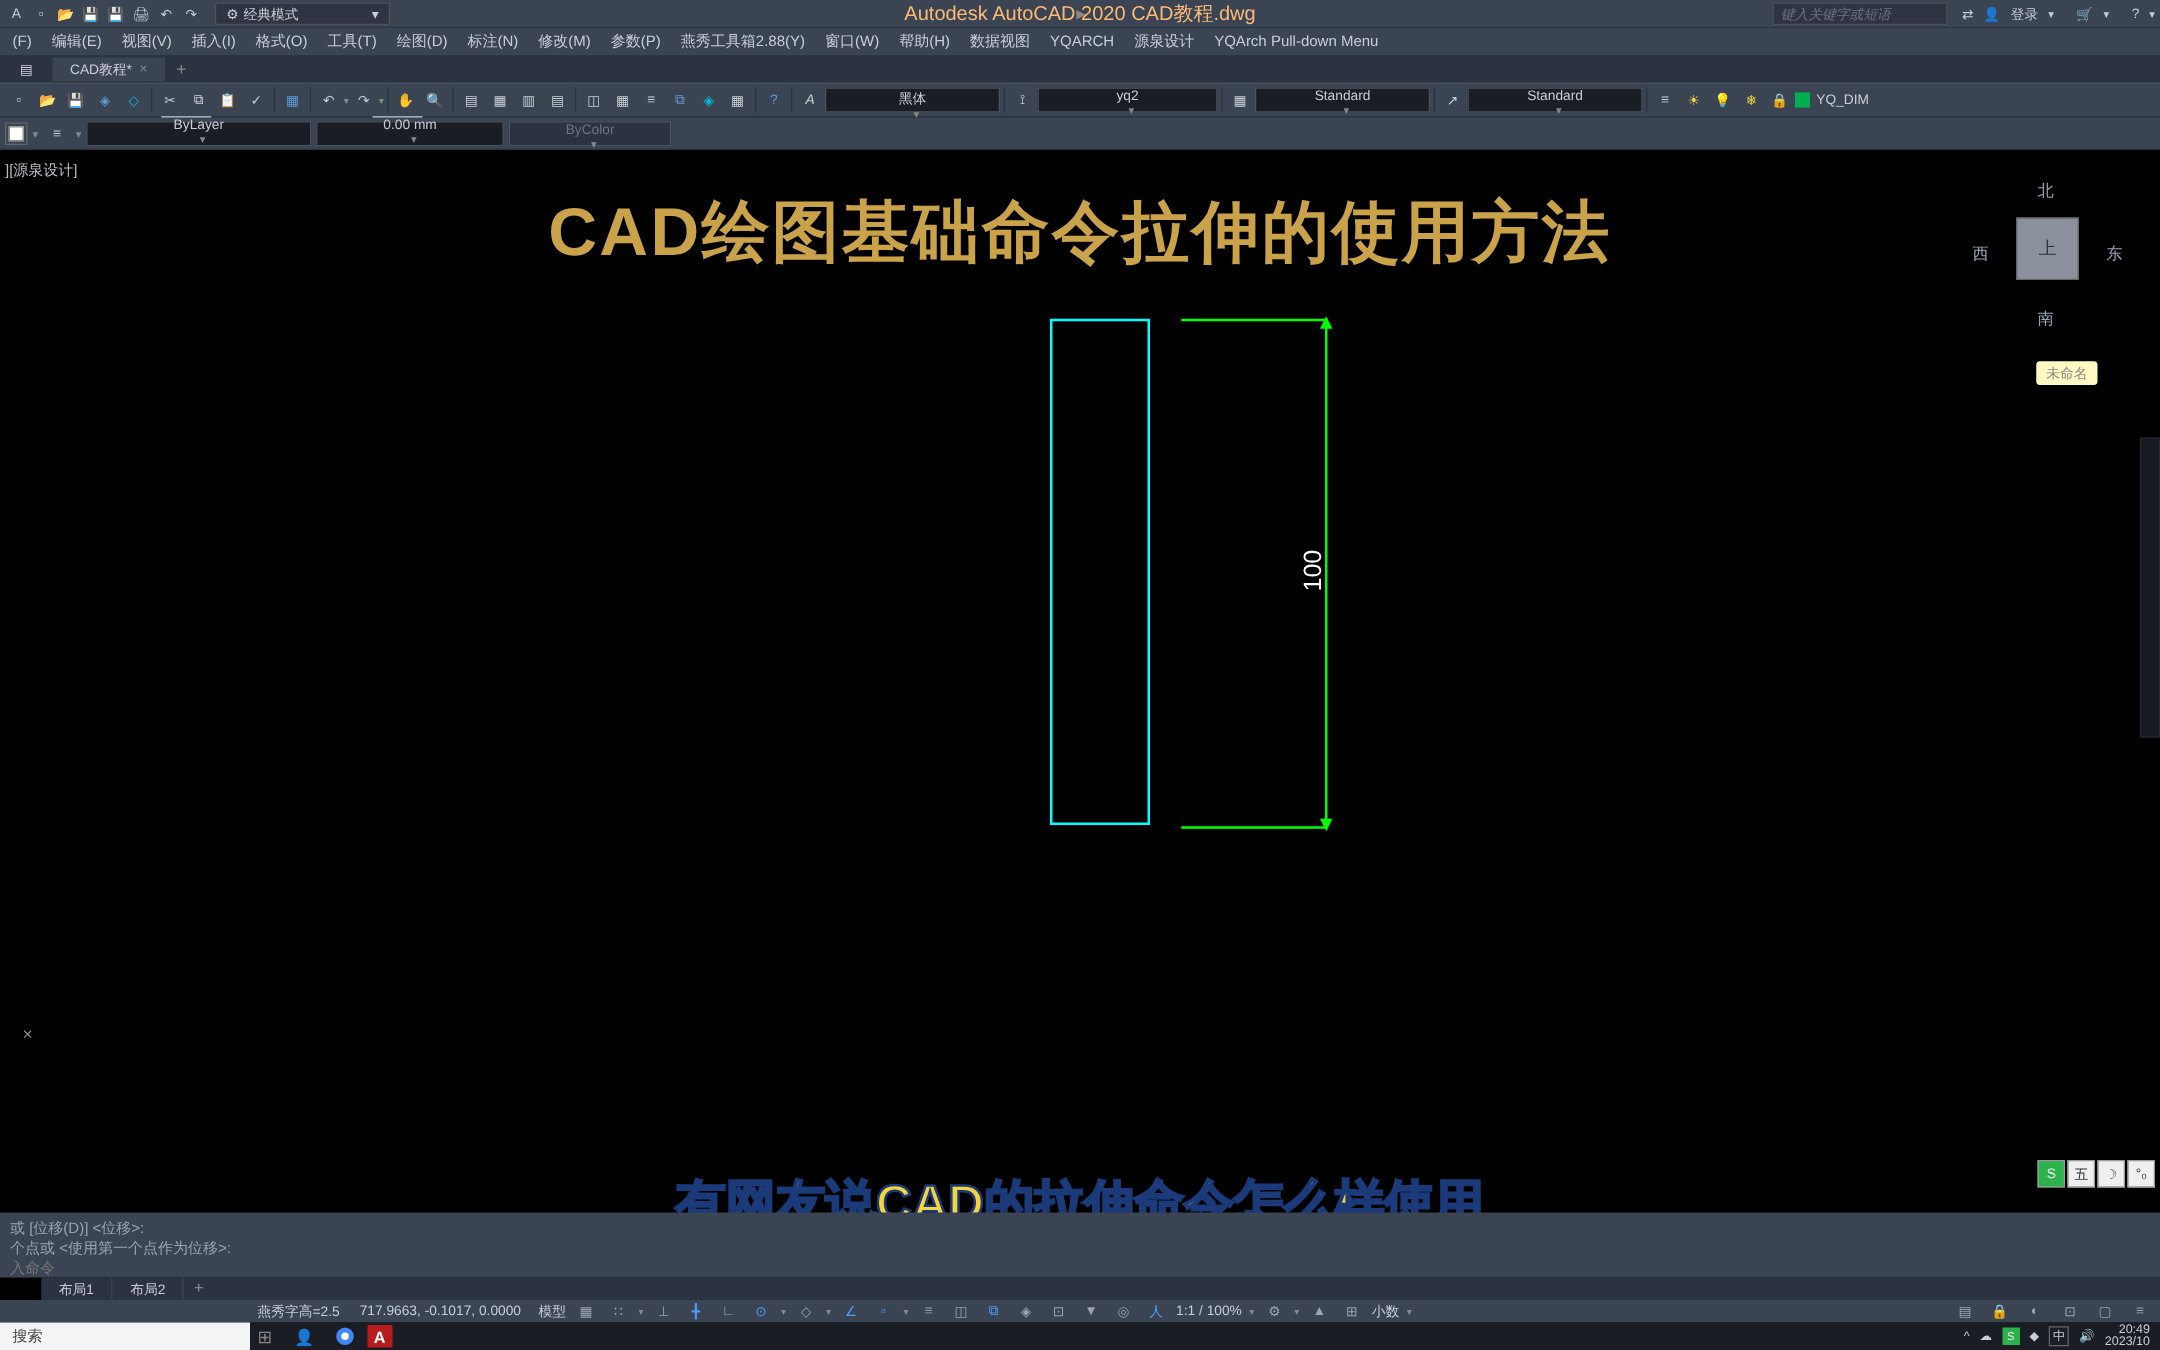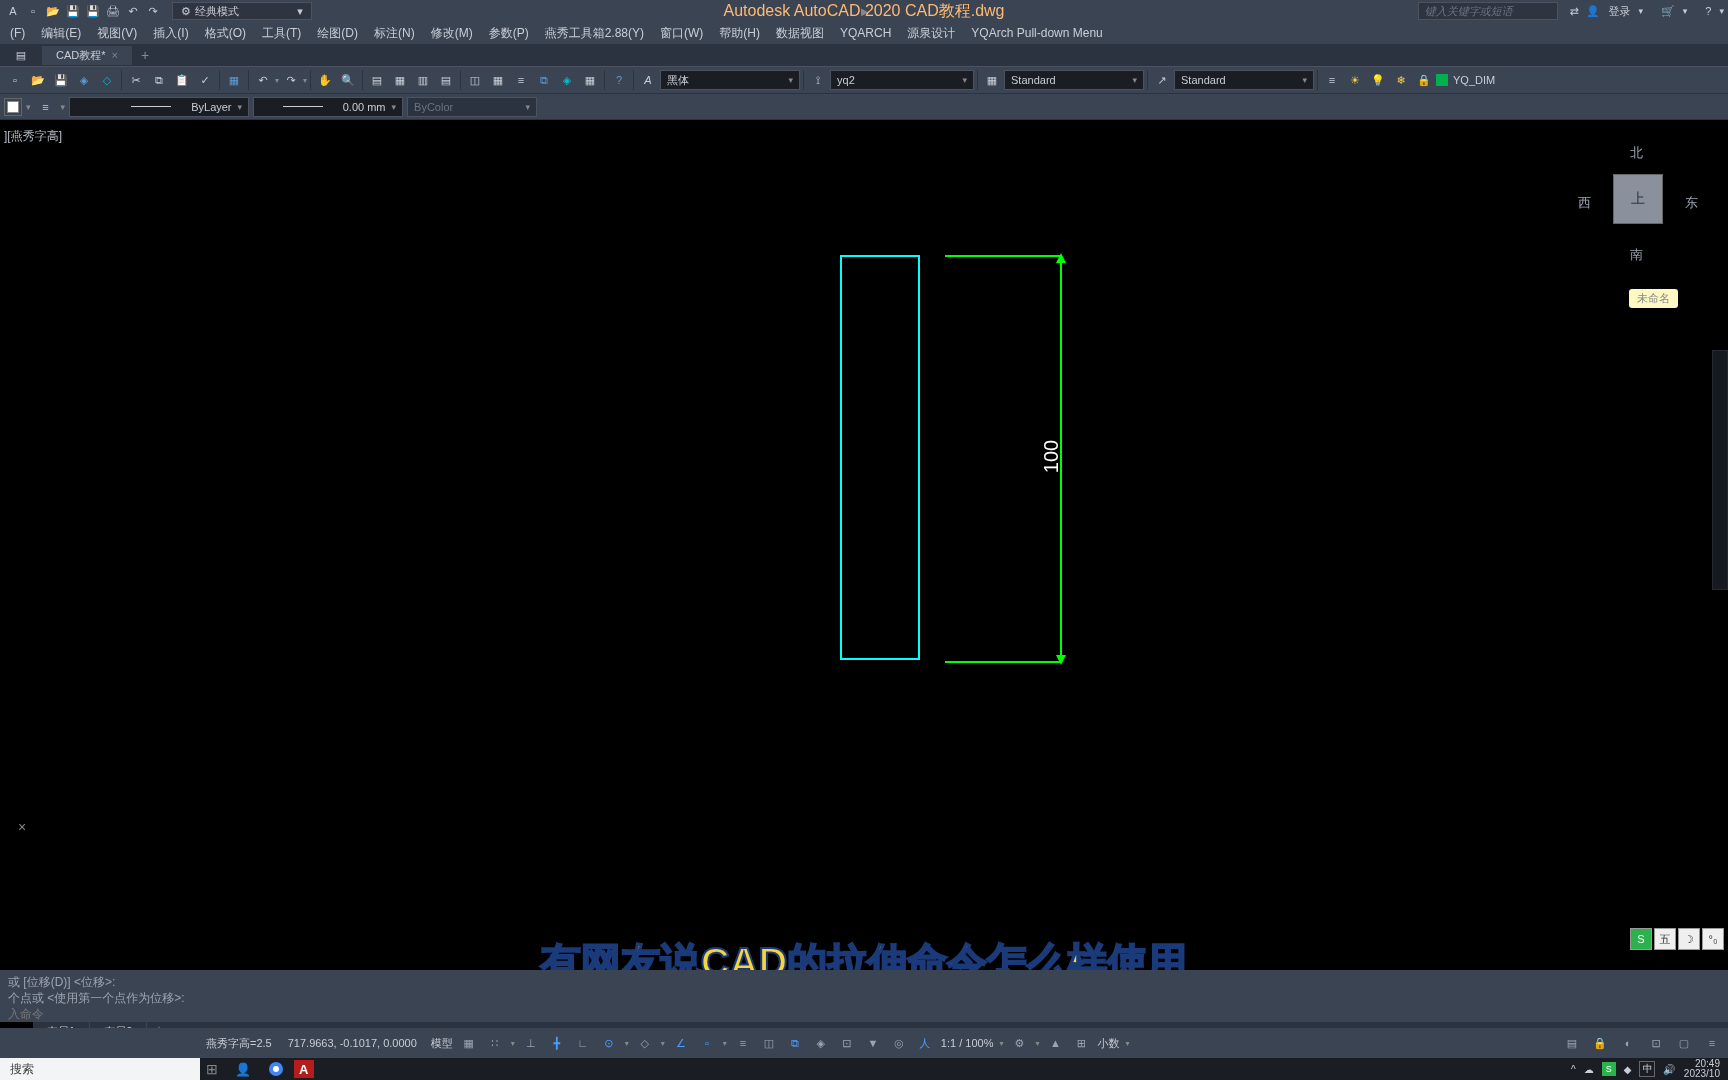--- a/index.html
+++ b/index.html
@@ -20,21 +20,21 @@
 
 .doc-tabs { height: 22px; background: #2b3240; display: flex; align-items: center; padding-left: 40px; }
 .doc-tab { background: #3b4453; padding: 2px 14px; color: #c8cdd6; font-size: 11px; display: flex; align-items: center; gap: 6px; border-right: 1px solid #2b3240; }
 .doc-tab .close { color: #888; font-size: 11px; cursor: pointer; }
 .doc-tab-add { padding: 0 8px; color: #888; cursor: pointer; font-size: 14px; }
 
 
 .toolbar1 { height: 28px; background: #3b4453; display: flex; align-items: center; padding: 0 4px; gap: 1px; border-top: 1px solid #4c5260; border-bottom: 1px solid #2b3240; }
 .tb-btn { width: 22px; height: 22px; display: flex; align-items: center; justify-content: center; color: #c8cdd6; font-size: 11px; cursor: pointer; }
 .tb-sep { width: 1px; height: 20px; background: #2b3240; margin: 0 2px; }
-.tb-select { background: #1a1d24; border: 1px solid #4c5260; height: 20px; color: #c8cdd6; font-size: 11px; padding: 0 6px; display: flex; align-items: center; justify-content: space-between; }
+.tb-select { background: #1a1d24; border: 1px solid #4c5260; height: 20px; color: #c8cdd6; font-size: 11px; padding: 0 6px; display: flex; align-items: center; justify-content: space-between; flex-direction: column; }
 .tb-select .arrow { color: #888; font-size: 9px; margin-left: 6px; }
 
 
 .toolbar2 { height: 26px; background: #3b4453; display: flex; align-items: center; padding: 0 4px; gap: 4px; border-bottom: 1px solid #2b3240; }
 .color-swatch { width: 18px; height: 18px; border: 1px solid #666; display: flex; align-items: center; justify-content: center; }
 .color-box { width: 12px; height: 12px; border: 1px solid #888; background: #fff; }
 
 
 .canvas { position: absolute; top: 120px; left: 0; right: 0; bottom: 80px; background: #000; }
 .vp-label { position: absolute; top: 8px; left: 4px; color: #b8bdc6; font-size: 12px; }
@@ -73,21 +73,21 @@
 .ime-badge { position: absolute; right: 4px; bottom: 130px; display: flex; gap: 2px; }
 .ime-btn { width: 22px; height: 22px; background: #efefef; border: 1px solid #999; display: flex; align-items: center; justify-content: center; font-size: 11px; color: #333; }
 .ime-green { background: #2bb24c; color: #fff; }
 
 
 .layout-tabs { position: absolute; bottom: 40px; left: 0; right: 0; height: 18px; background: #2b3240; display: flex; align-items: flex-start; margin-left: 33px; }
 .layout-tab { padding: 0 14px; color: #c8cdd6; font-size: 11px; border-right: 1px solid #3b4453; height: 100%; display: flex; align-items: center; cursor: pointer; }
 .layout-add { padding: 0 8px; color: #888; font-size: 13px; cursor: pointer; }
 
 
-.status-bar { position: absolute; bottom: 22px; left: 0; right: 0; height: 30px; background: #3b4453; display: flex; align-items: center; padding: 0 6px; gap: 6px; color: #c8cdd6; font-size: 11px; margin-top: 36px; }
+.status-bar { position: absolute; bottom: 22px; left: 0; right: 0; height: 18px; background: #3b4453; display: flex; align-items: center; padding: 0 6px; gap: 6px; color: #c8cdd6; font-size: 11px; margin-top: 36px; }
 .status-btn { width: 20px; height: 16px; display: flex; align-items: center; justify-content: center; border: 1px solid transparent; color: #9ca3af; }
 .status-btn.on { color: #4a9eff; }
 .status-right { margin-left: auto; display: flex; align-items: center; gap: 8px; }
 
 
 .taskbar { position: absolute; bottom: 0; left: 0; right: 0; height: 22px; background: #1a1d24; display: flex; align-items: center; }
 .search-box { width: 200px; height: 100%; background: #f3f4f6; color: #444; font-size: 12px; padding: 0 10px; display: flex; align-items: center; }
 .task-icons { display: flex; gap: 4px; margin-left: 6px; align-items: center; }
 .task-icon { width: 28px; height: 20px; display: flex; align-items: center; justify-content: center; font-size: 13px; color: #c8cdd6; }
 .task-right { margin-left: auto; display: flex; align-items: center; gap: 8px; padding-right: 8px; color: #c8cdd6; font-size: 10px; }
@@ -252,21 +252,22 @@
     <span>0.00 mm</span>
     <span class="arrow">▾</span>
   </div>
   <div class="tb-select" style="width:130px;background:#2b3240">
     <span style="color:#6b7280">ByColor</span>
     <span class="arrow">▾</span>
   </div>
 </div>
 
 <div class="canvas">
-  <span class="vp-label">][燕秀字高]</span>
+  <span class="vp-label">][源泉设计]</span>
+  <div class="main-title-text">CAD绘图基础命令拉伸的使用方法</div>
   <div class="rect-cyan"></div>
   <div class="dim-group">
     <div class="dim-ext1"></div>
     <div class="dim-ext2"></div>
     <div class="dim-line"></div>
     <div class="dim-arrow1"></div>
     <div class="dim-arrow2"></div>
     <div class="dim-text">100</div>
   </div>
 

